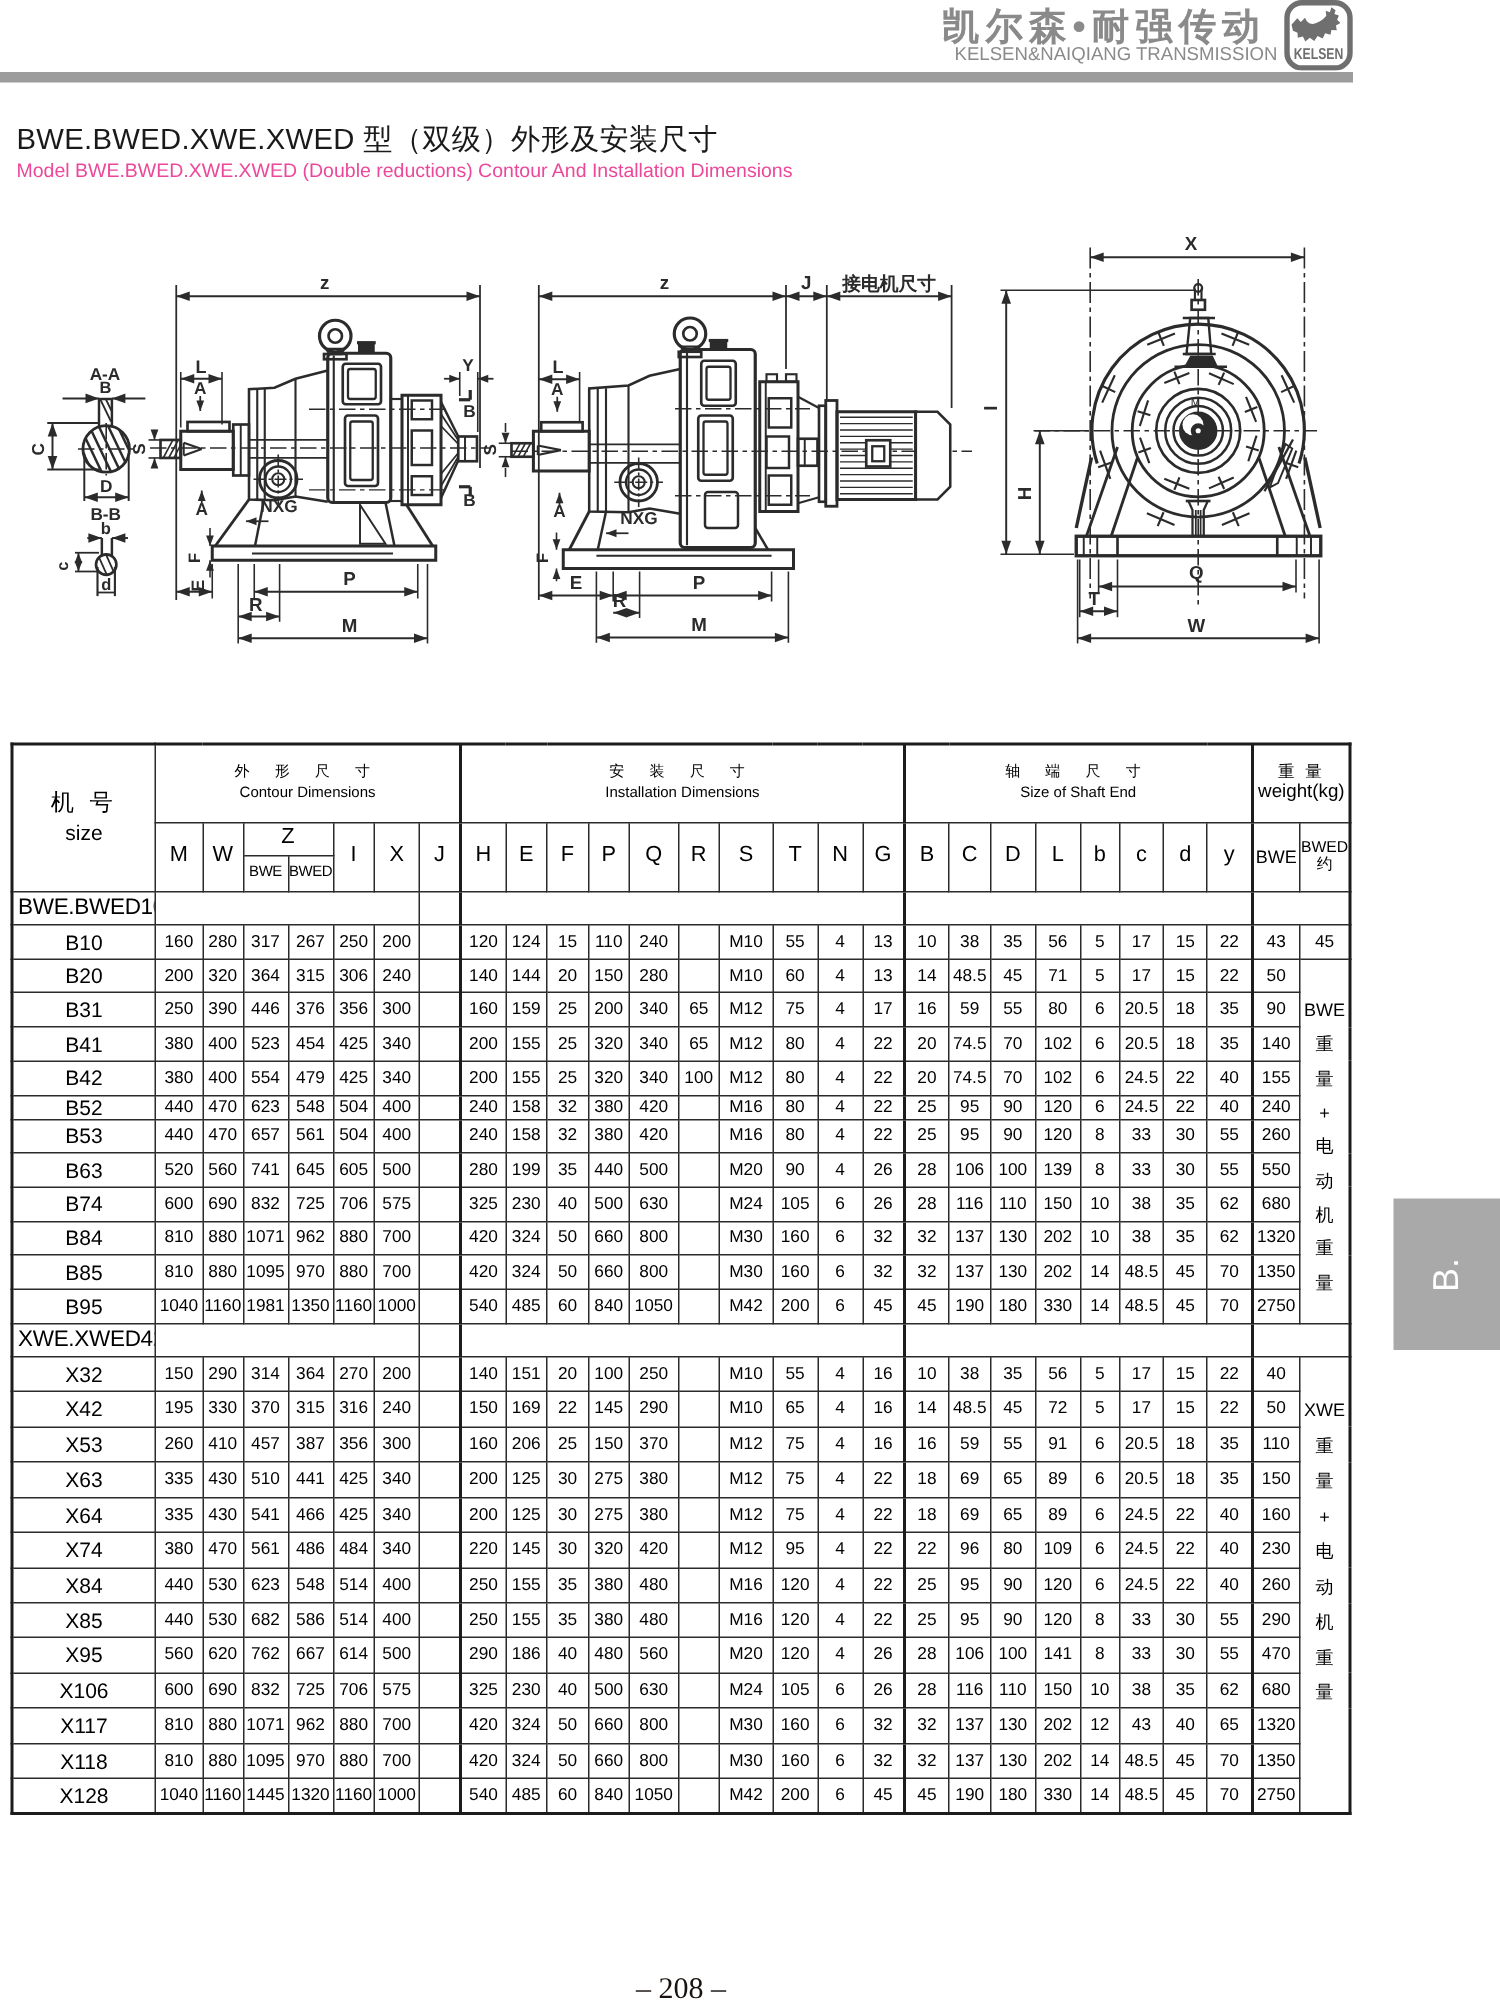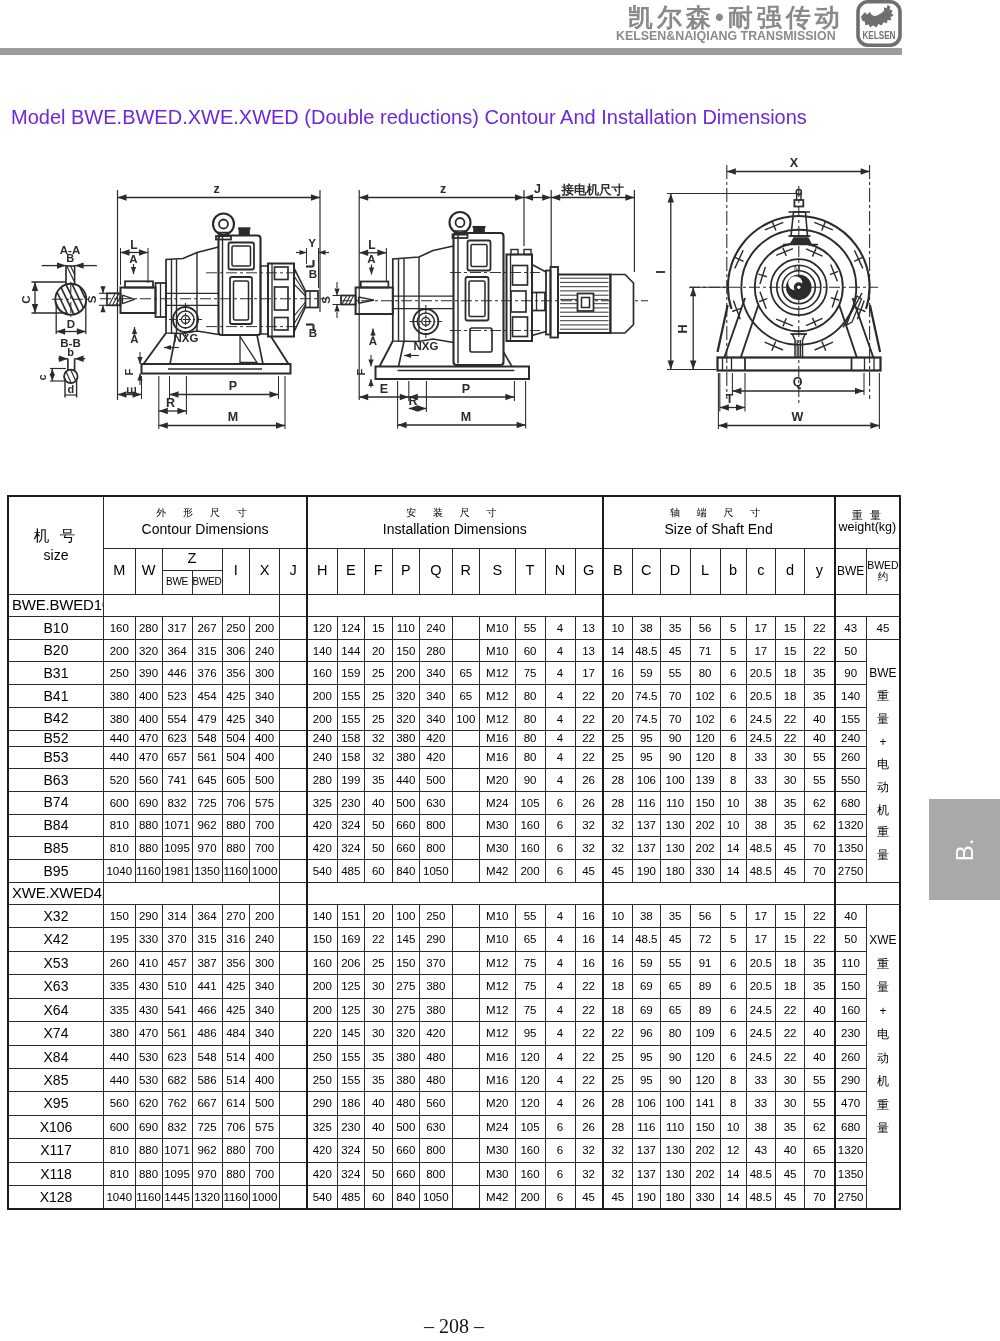--- a/index.html
+++ b/index.html
@@ -1,27 +1,27 @@
 <!DOCTYPE html>
 <html><head><meta charset="utf-8"><style>
 *{margin:0;padding:0;box-sizing:border-box}
 html,body{width:1000px;height:1341px;background:#fff;position:relative;font-family:"Liberation Sans",sans-serif}
 .page{position:absolute;inset:0;overflow:hidden}
 .hdr-cn{position:absolute;left:628px;top:1px;width:232px;color:#8a8a8a;font-size:25px;font-weight:bold;letter-spacing:4px;white-space:nowrap}
-.hdr-en{position:absolute;left:616px;top:29px;width:256px;color:#8a8a8a;font-size:12.4px;font-weight:bold;white-space:nowrap}
+.hdr-en{position:absolute;left:616px;top:29px;width:256px;color:#8a8a8a;font-size:12.4px;font-weight:normal;text-align:center;white-space:nowrap}
 .bar{position:absolute;left:0;top:48px;width:902px;height:7px;background:#9c9c9c}
 .t1{position:absolute;left:11px;top:79px;font-size:19.5px;color:#1a1a1a;letter-spacing:0.2px}
-.t2{position:absolute;left:11px;top:106px;font-size:20px;color:#6d28d9}
+.t2{position:absolute;left:11px;top:106px;font-size:13px;color:#ec4899}
 table{position:absolute;left:7px;top:495px;width:892px;border-collapse:collapse;table-layout:fixed;font-size:11.5px;color:#000;border:2.5px solid #1c1c1c}
 td{border:1px solid #2b2b2b;text-align:center;vertical-align:middle;padding:0;overflow:hidden;line-height:1.05}
 td.gl{border-left:2px solid #1c1c1c}
 td.sz{font-size:14px}
 td.hd{font-size:14px}
 .cnt{font-size:10px;letter-spacing:7px;margin-bottom:3px}
-.ent{font-size:14px}
+.ent{font-size:10px}
 .cnt2{font-size:11px;letter-spacing:2px}
 .ent2{font-size:12.5px}
 .cnl{font-size:15.5px;letter-spacing:3px;margin-bottom:4px}
 .enl{font-size:14px}
 td.lt{font-size:14.5px}
 td.lt.sm{font-size:10px;letter-spacing:-0.3px}
 td.lt.bwd{font-size:10.5px}
 td.sub{font-size:15px;text-align:right;padding-left:3px;white-space:nowrap;letter-spacing:-0.2px}
 td.vt{font-size:12px;vertical-align:top}
 td.vt.vb{padding-top:22.7px}
@@ -36,20 +36,21 @@
 <body>
 <div class="page">
 <div class="hdr-cn">凯尔森•耐强传动</div>
 <div class="hdr-en">KELSEN&amp;NAIQIANG TRANSMISSION</div>
 <svg style="position:absolute;left:856px;top:0px;width:46px;height:47px" viewBox="0 0 46 47">
 <rect x="2" y="1.8" width="42" height="43.5" rx="10" fill="none" stroke="#6f6f6f" stroke-width="3.6"></rect>
 <path d="M6,20.5 L5,16.5 L8.8,12.2 L11.2,14.6 L14,11.8 L15.2,14.2 Q17.5,16.8 21,15.5 Q26,13.5 28.2,10.5 L27.8,7.2 L30.6,8.2 L31.6,4.8 L34.4,6.8 L33.6,9.4 L36.6,10.4 L35.4,13.2 L37.6,15.4 L34.6,17 L35.2,20.2 L31.6,20 L31,23.2 L27.4,22.2 L25.8,25.6 L22.4,24 L20.2,27.4 L17.2,25.2 L14.2,27.6 L12.6,24.4 L9.2,25.2 L9,21.8 Z" fill="#6f6f6f"></path>
 <text x="23" y="39" text-anchor="middle" font-size="10.5" font-weight="bold" fill="#6f6f6f" transform="scale(1,1)" textLength="33" lengthAdjust="spacingAndGlyphs">KELSEN</text>
 </svg>
 <div class="bar"></div>
+<div class="t1">BWE.BWED.XWE.XWED 型（双级）外形及安装尺寸</div>
 <div class="t2">Model BWE.BWED.XWE.XWED (Double reductions) Contour And Installation Dimensions</div>
 <svg style="position:absolute;left:0;top:150px" width="1000" height="300" viewBox="0 150 1000 300">
       <g font-family="Liberation Sans,sans-serif">
         <text x="70.0" y="253.5" font-size="11.5" fill="#2b2b2b" text-anchor="middle" font-weight="bold">A-A</text>
         <text x="70.3" y="262.0" font-size="11" fill="#2b2b2b" text-anchor="middle" font-weight="bold">B</text>
         <line x1="41.7" y1="265.6" x2="66.0" y2="265.6" stroke="#2b2b2b" stroke-width="1.30"></line>
         <polygon points="66.0,265.6 57.0,268.8 57.0,262.4" fill="#2b2b2b"></polygon>
         <line x1="74.6" y1="265.6" x2="96.9" y2="265.6" stroke="#2b2b2b" stroke-width="1.30"></line>
         <polygon points="74.6,265.6 83.6,262.4 83.6,268.8" fill="#2b2b2b"></polygon>
         <line x1="66.0" y1="265.6" x2="66.0" y2="285.0" stroke="#2b2b2b" stroke-width="1.65"></line>

